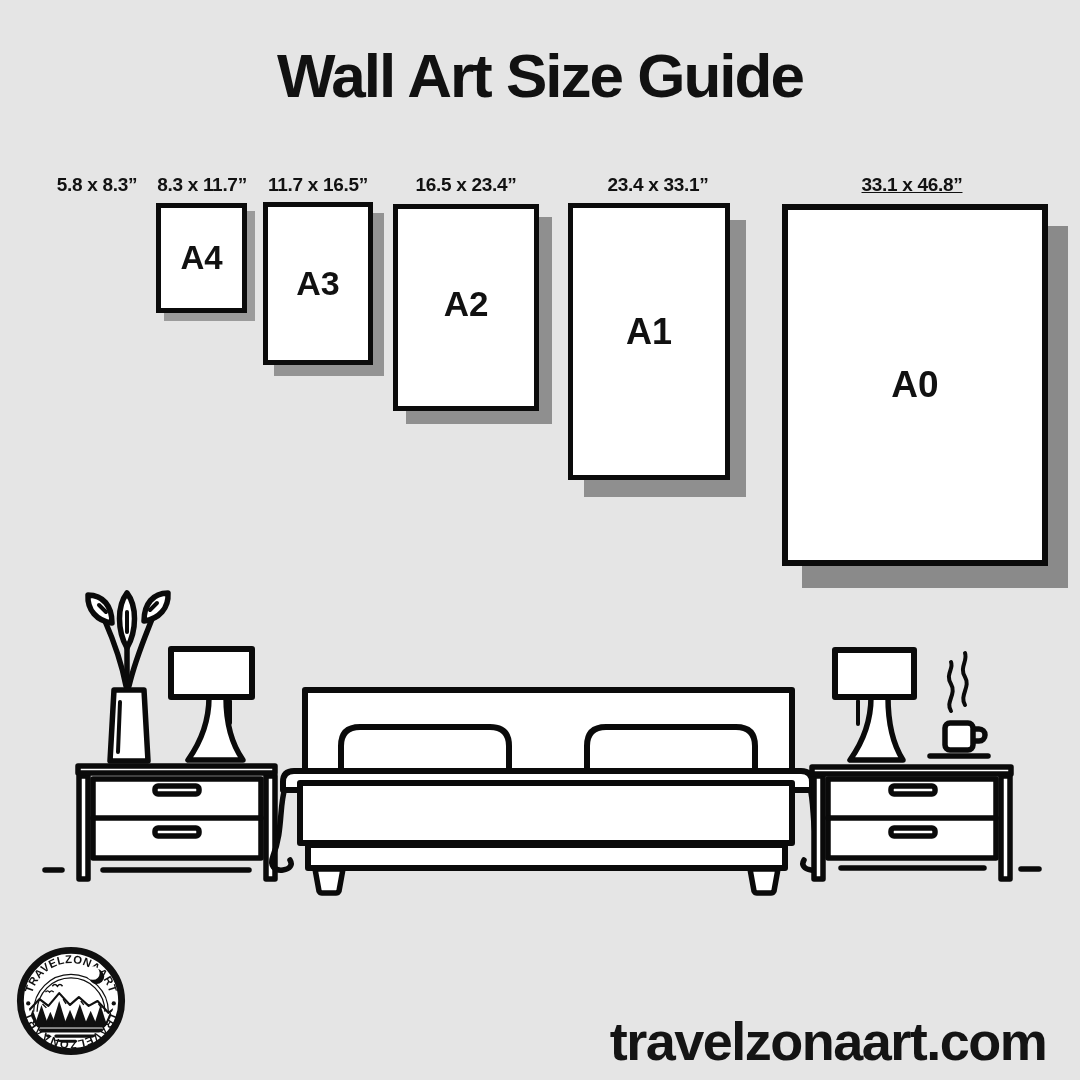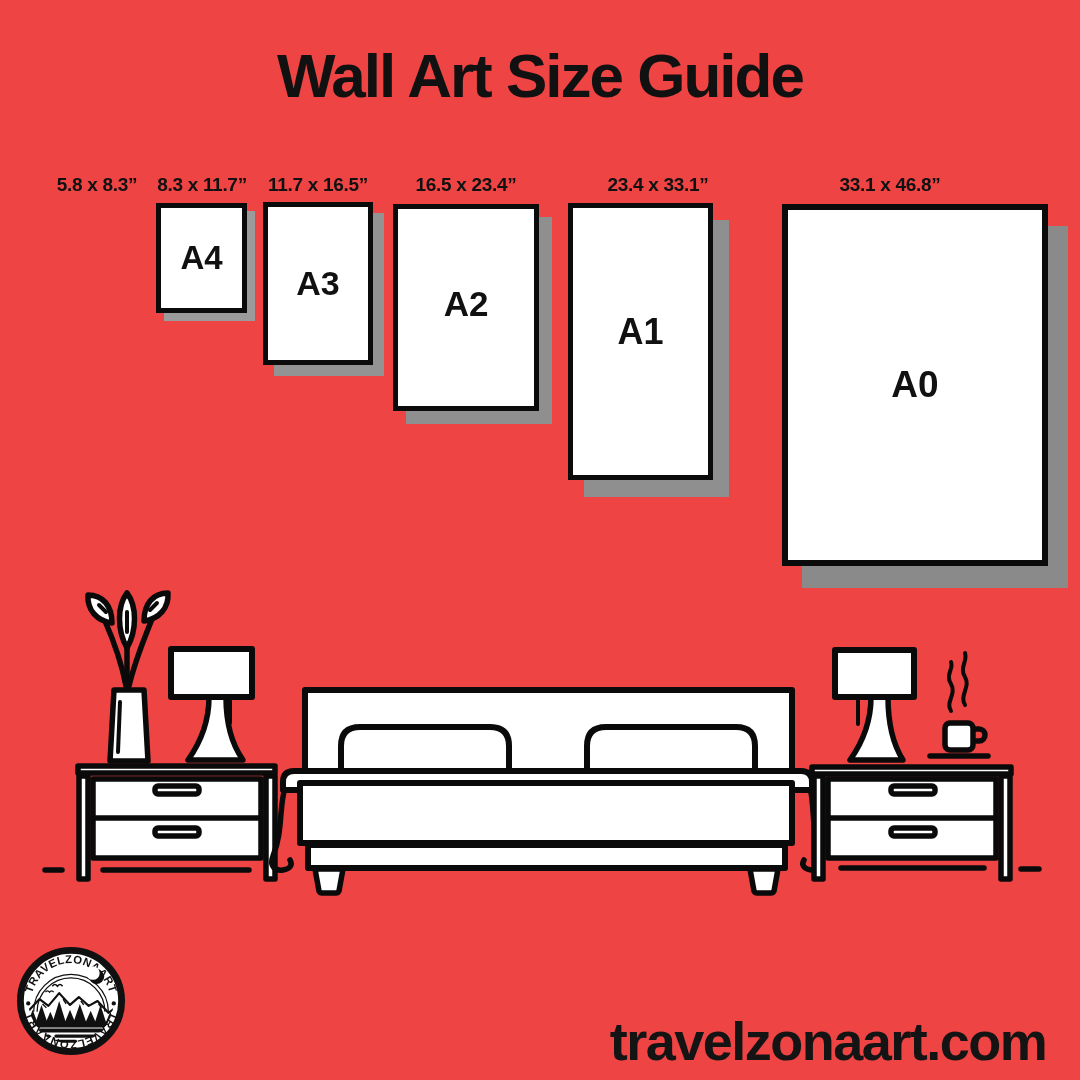--- a/index.html
+++ b/index.html
@@ -1,17 +1,17 @@
 <!DOCTYPE html>
 <html><head>
 <meta charset="utf-8">
 <style>
   html,body{margin:0;padding:0;background:#ffffff;}
   #canvas{
-    position:relative;width:1080px;height:1080px;background:#ef4444;overflow:hidden;
+    position:relative;width:1080px;height:1080px;background:#e5e5e5;overflow:hidden;
     font-family:"Liberation Sans","DejaVu Sans",sans-serif;color:#0b0b0b;
   }
   
   .title{
     position:absolute;left:0;right:0;top:40px;text-align:center;
     font-size:62px;font-weight:bold;letter-spacing:-2px;color:#111;
   }
   
   .frame{
     position:absolute;background:#fff;border:5px solid #0b0b0b;box-sizing:border-box;
@@ -19,30 +19,30 @@
   }
   .frame .sz{font-weight:bold;color:#111;}
   .dim{
     position:absolute;transform:translateX(-50%);top:174px;white-space:nowrap;
     font-size:19px;font-weight:bold;letter-spacing:-0.3px;color:#111;
   }
   .f-a5{left:66px;top:202px;width:62px;height:88px;box-shadow:6px 6px 0 0 #9b9b9b;}
   .f-a4{left:156px;top:203px;width:91px;height:110px;box-shadow:8px 8px 0 0 #9b9b9b;}
   .f-a3{left:263px;top:202px;width:110px;height:163px;box-shadow:11px 11px 0 0 #939393;}
   .f-a2{left:393px;top:204px;width:146px;height:207px;box-shadow:13px 13px 0 0 #8f8f8f;}
-  .f-a1{left:568px;top:203px;width:145px;height:277px;box-shadow:16px 17px 0 0 #8f8f8f;}
+  .f-a1{left:568px;top:203px;width:162px;height:277px;box-shadow:16px 17px 0 0 #8f8f8f;}
   .f-a0{left:782px;top:204px;width:266px;height:362px;border-width:6px;box-shadow:20px 22px 0 0 #8a8a8a;}
   .f-a5 .sz{font-size:30px;}
   .f-a4 .sz{font-size:33px;}
   .f-a3 .sz{font-size:34px;}
   .f-a2 .sz{font-size:35px;margin-top:-8px;}
   .f-a1 .sz{font-size:36px;margin-top:-20px;}
   .f-a0 .sz{font-size:37px;}
   .l-a5{left:97px;} .l-a4{left:202px;} .l-a3{left:318px;text-align:right;}
-  .l-a2{left:466px;} .l-a1{left:658px;} .l-a0{left:890px;}
+  .l-a2{left:466px;} .l-a1{left:658px;} .l-a0{left:912px;text-decoration:underline;}
   
   .scene{position:absolute;left:0;top:0;width:1080px;height:1080px;}
   .scene *{vector-effect:none;}
   .sh{fill:#ffffff;stroke:#0a0a0a;stroke-width:5.5;stroke-linejoin:round;stroke-linecap:round;}
   .bd{stroke-width:6;}
   .ln{fill:none;stroke:#0a0a0a;stroke-width:5.5;stroke-linejoin:round;stroke-linecap:round;}
   .thin{stroke-width:4;}
   
   .logo{position:absolute;left:13px;top:942px;width:116px;height:118px;}
   .logo text{font-family:"Liberation Sans","DejaVu Sans",sans-serif;font-weight:bold;}

